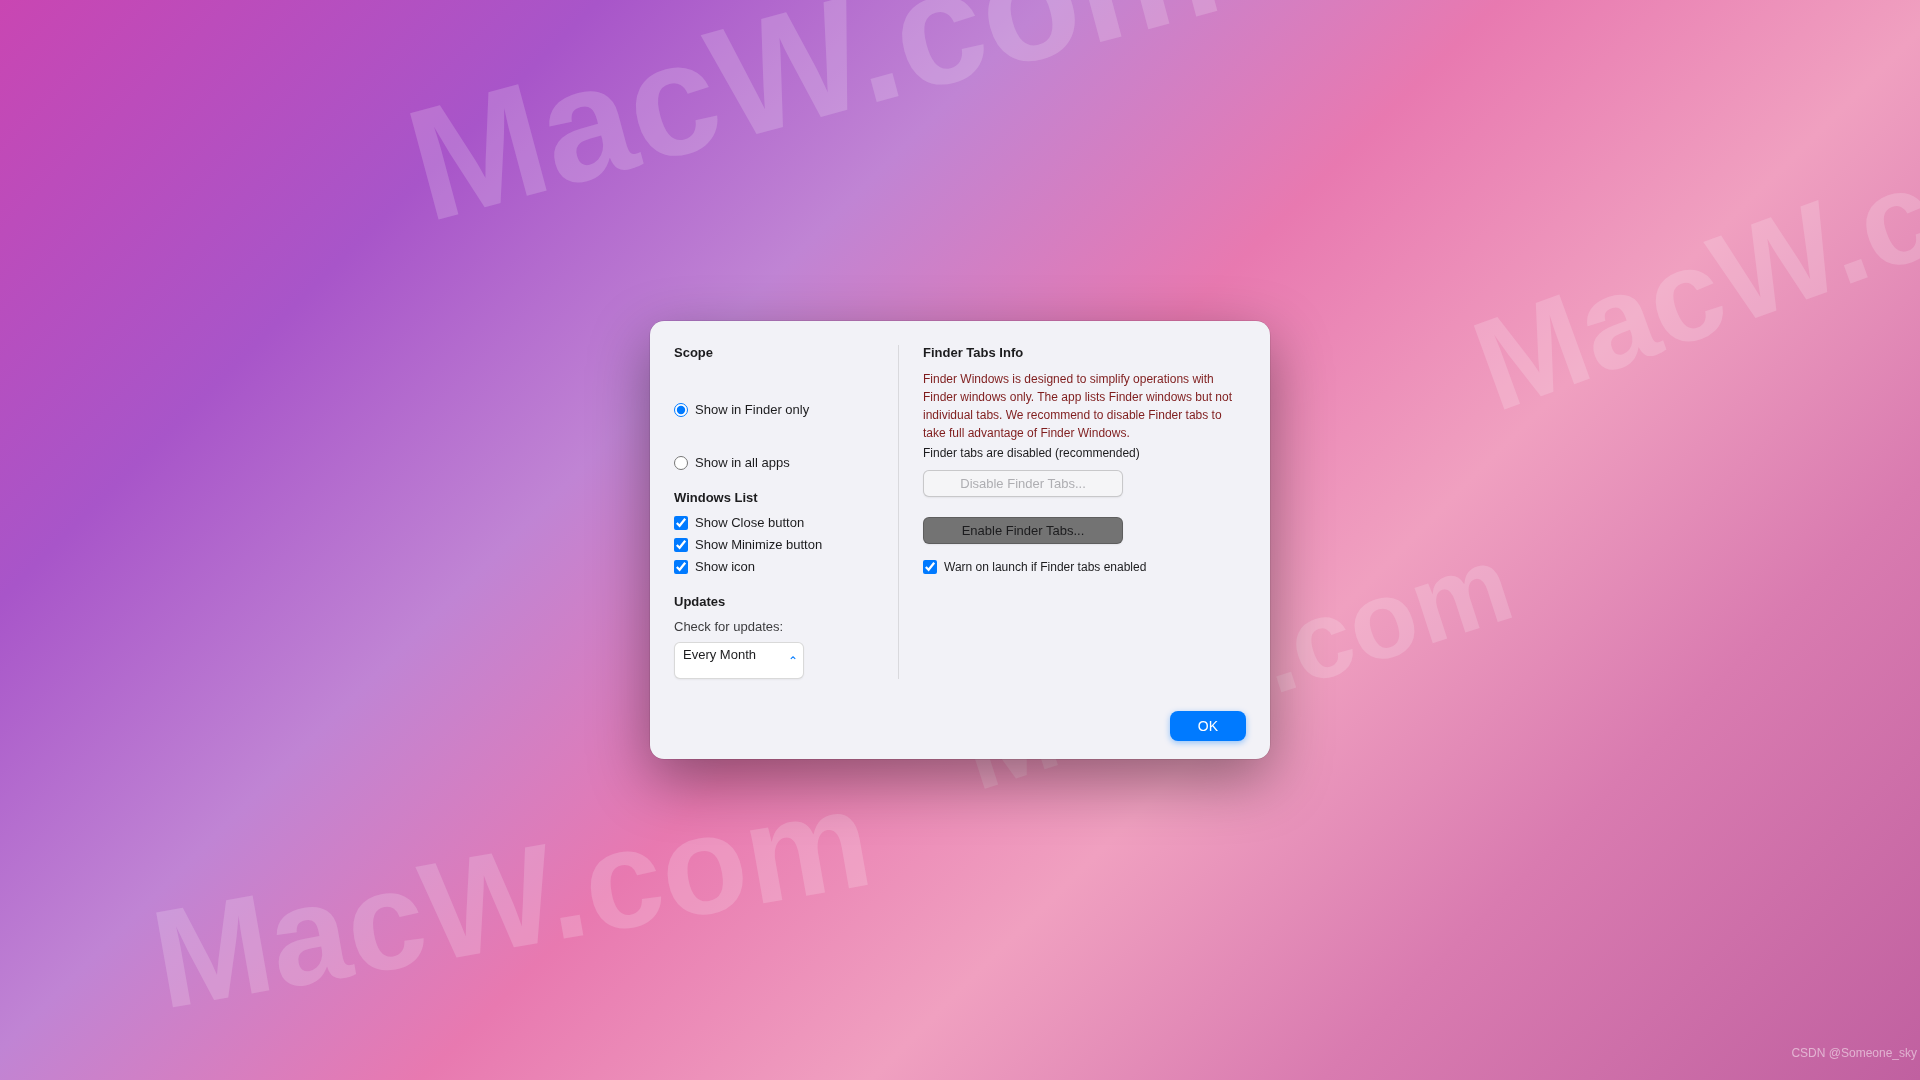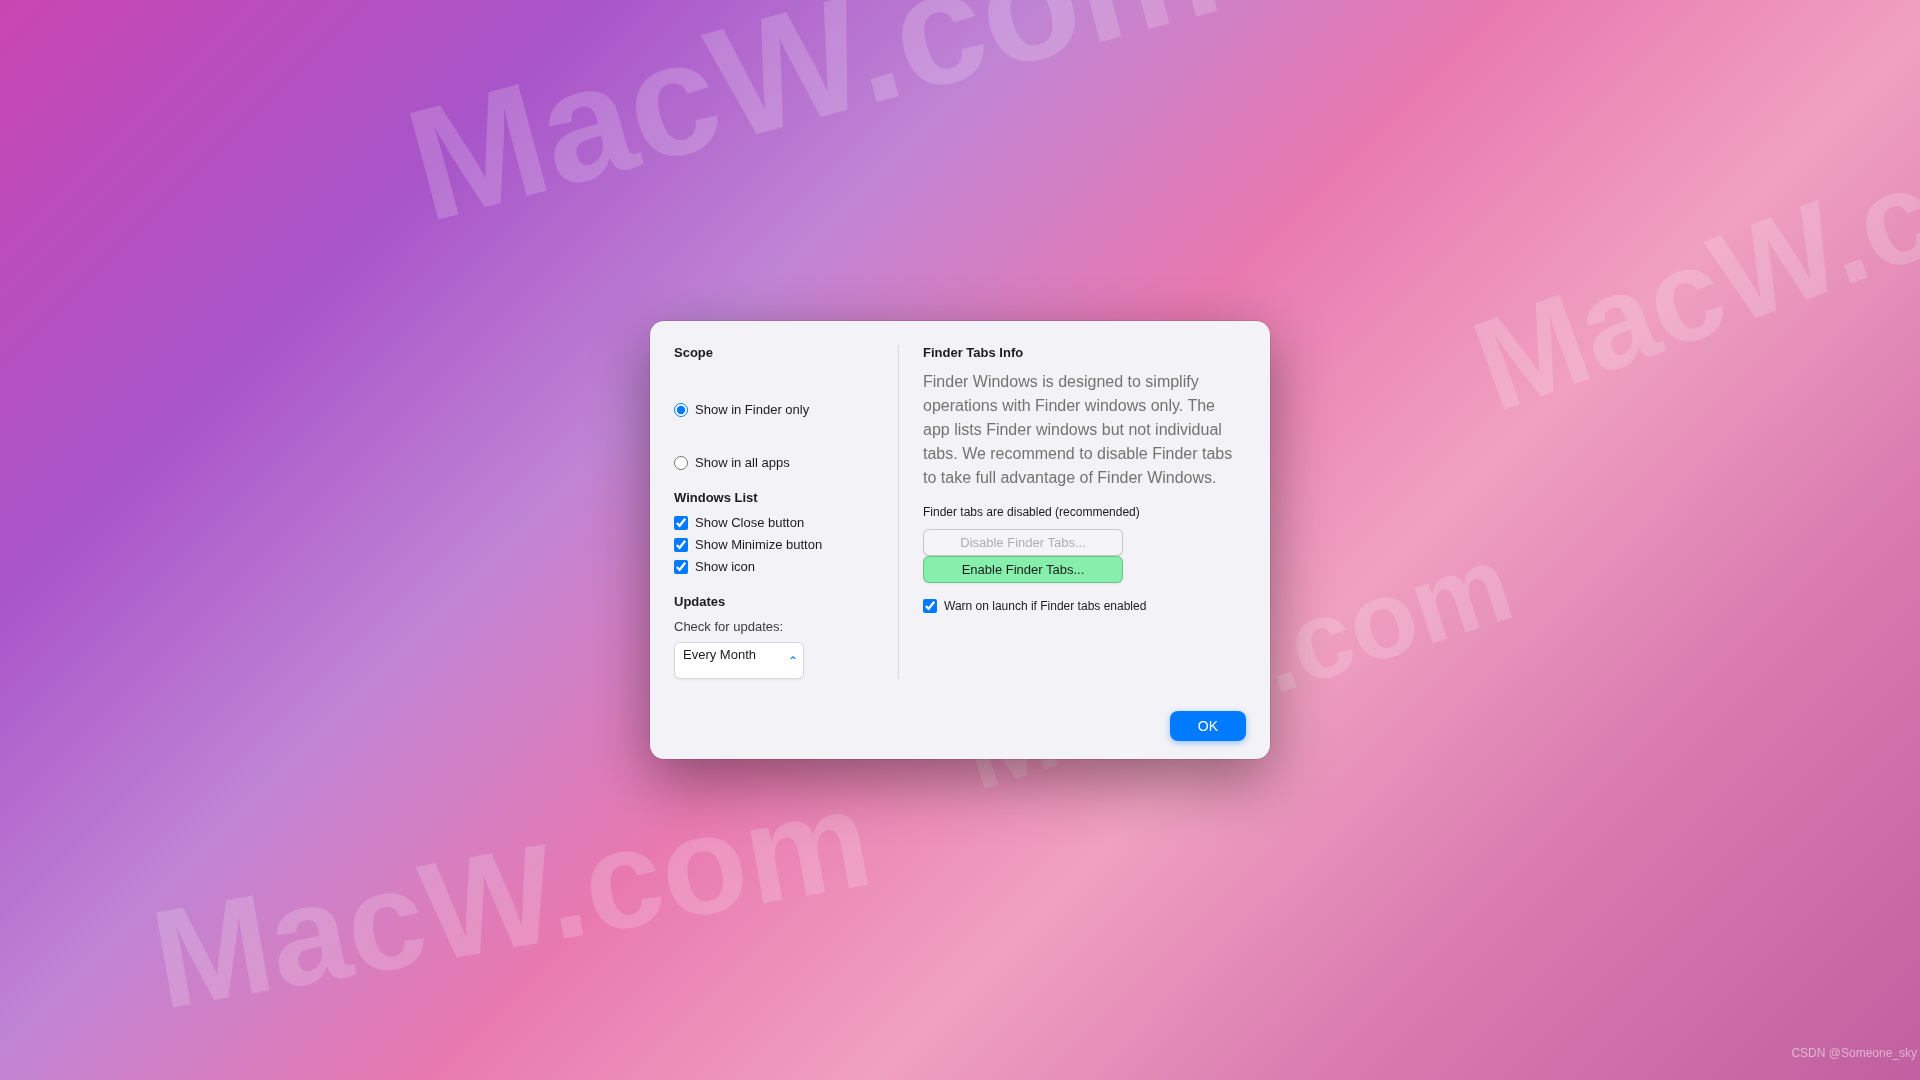--- a/index.html
+++ b/index.html
@@ -199,41 +199,41 @@
     }
 
     .info-title {
       font-size: 13px;
       font-weight: 600;
       color: #1c1c1e;
       margin-bottom: 10px;
     }
 
     .info-text {
-      font-size: 16px;
-      color: #737373;
+      font-size: 12px;
+      color: #7f1d1d;
       line-height: 1.5;
-      margin-bottom: 15px;
+      margin-bottom: 4px;
     }
 
     .tabs-status {
       font-size: 12px;
       color: #1c1c1e;
       margin-bottom: 10px;
     }
 
     .btn-row {
       display: flex;
       flex-direction: column;
-      gap: 0;
+      gap: 20px;
       margin-bottom: 16px;
     }
 
     .mac-btn {
-      background: #86efac;
+      background: #737373;
       border: 1px solid rgba(0,0,0,0.18);
       border-radius: 6px;
       padding: 5px 14px;
       font-size: 13px;
       color: #1c1c1e;
       cursor: pointer;
       text-align: center;
       box-shadow: 0 1px 2px rgba(0,0,0,0.06);
       width: 200px;
     }

